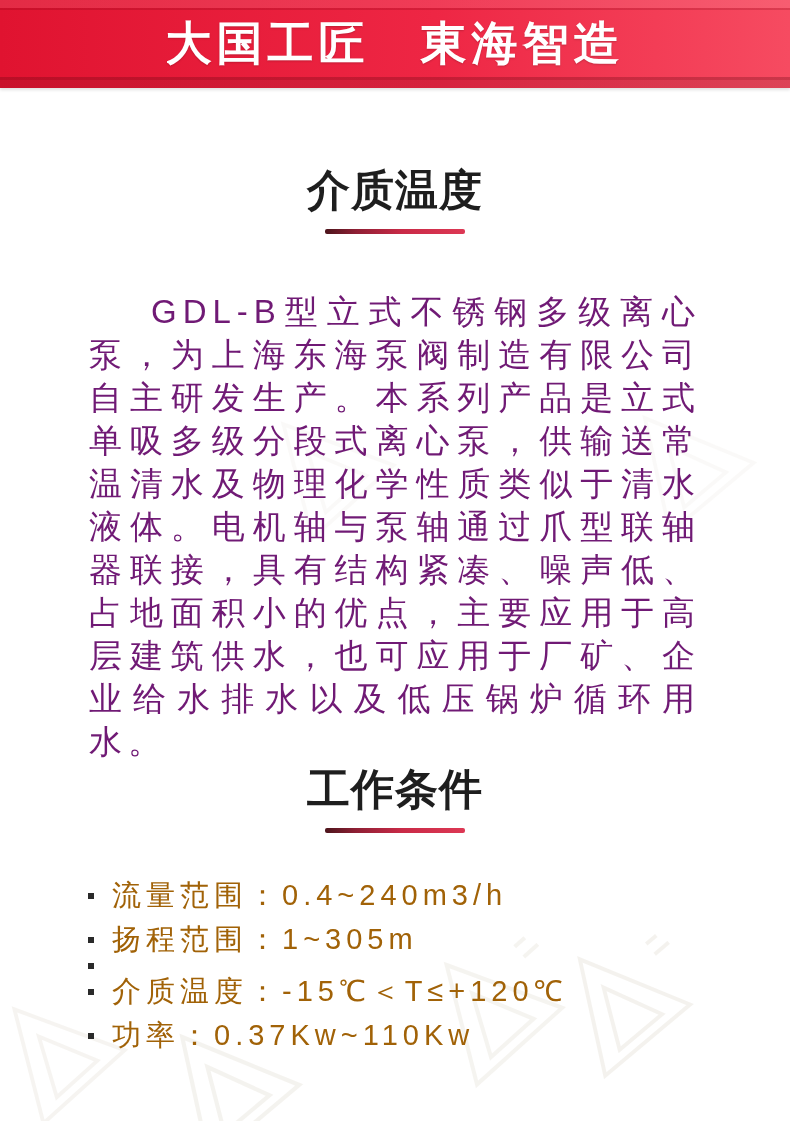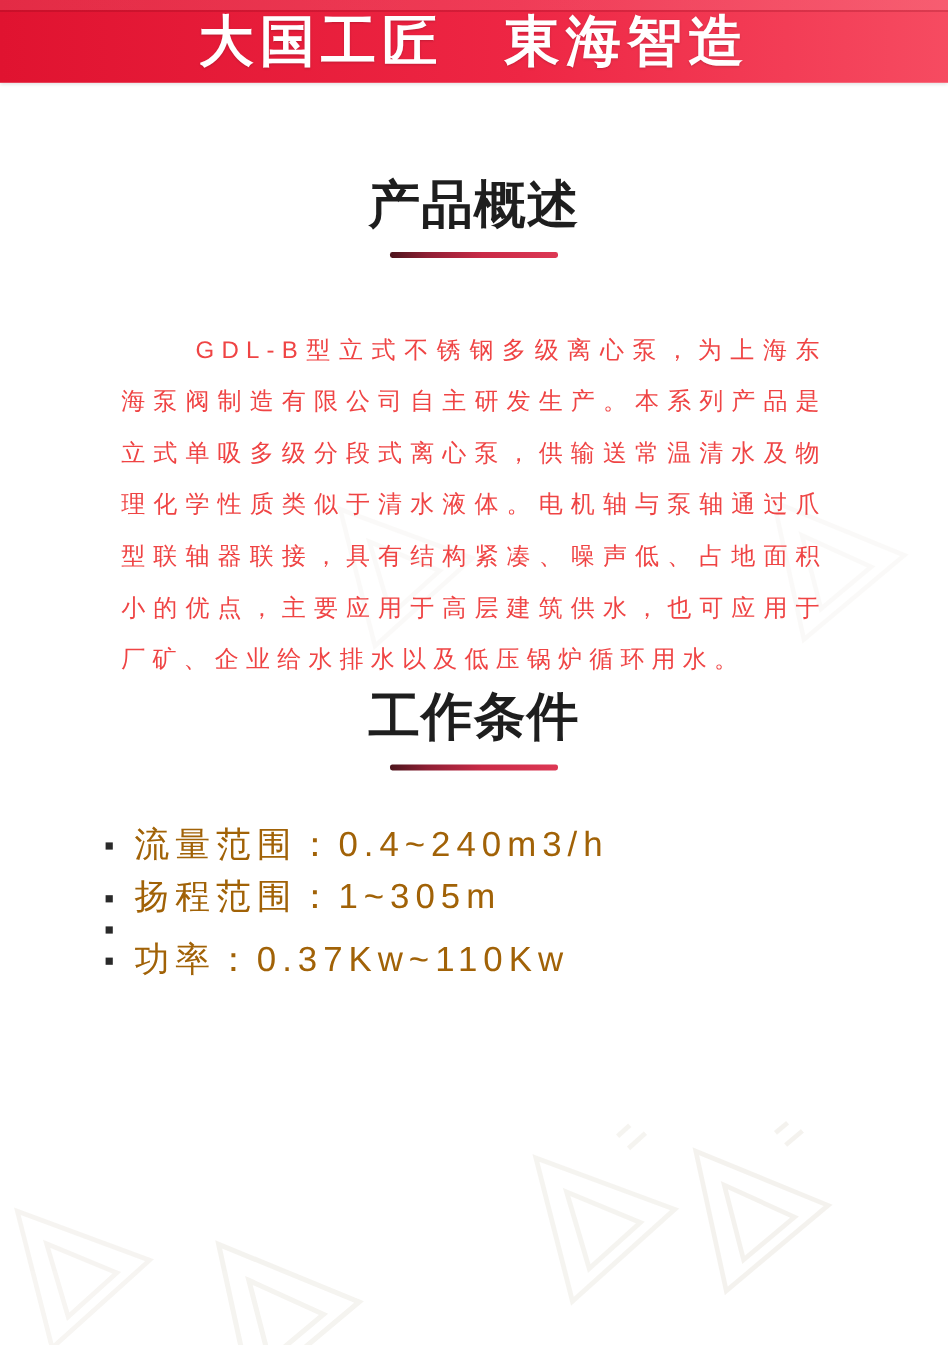--- a/index.html
+++ b/index.html
@@ -12,21 +12,21 @@
     position: relative;
     overflow: hidden;
     background: #ffffff;
     font-family: "Liberation Sans", sans-serif;
     -webkit-font-smoothing: antialiased;
   }
 
   
   .banner {
     position: relative;
-    height: 69px;
+    height: 88px;
     display: flex;
     align-items: center;
     justify-content: center;
     background:
       linear-gradient(180deg,
         rgba(255,255,255,0.10) 0px, rgba(255,255,255,0.10) 8px,
         rgba(120,0,18,0.22) 8px, rgba(120,0,18,0.22) 10px,
         rgba(255,255,255,0) 10px, rgba(255,255,255,0) 77px,
         rgba(90,0,12,0.28) 77px, rgba(90,0,12,0.28) 80px,
         rgba(0,0,0,0.10) 80px, rgba(0,0,0,0.10) 88px),
@@ -60,25 +60,25 @@
     margin: 13px auto 0;
     border-radius: 2px;
     background: linear-gradient(90deg, #4c151c 0%, #8e1f34 22%, #c92a47 55%, #dd3854 100%);
   }
 
   .overview-section { margin-top: 76px; position: relative; z-index: 1; }
   .work-section     { position: relative; z-index: 1; }
 
   
   .overview-paragraph {
-    margin: 56px 16px 0;
+    margin: 56px 4px 0;
     padding: 0 85px;
-    font-size: 20px;
+    font-size: 33px;
     line-height: 43px;
-    color: #ef4444;
+    color: #701a75;
     letter-spacing: 6px;
     text-align: justify;
     text-indent: 62px;
   }
 
   
   .cond-list {
     margin: 40px 0 0;
     padding: 0 40px 0 88px;
     list-style: none;
@@ -151,21 +151,21 @@
     <path d="M50 8 L92 88 L8 88 Z"></path>
       <path d="M50 36 L71 80 L29 80 Z"></path>
   </svg>
 </div>
 
 <header class="banner">
   <h1 class="banner-title">大国工匠　東海智造</h1>
 </header>
 
 <section class="overview-section">
-  <h2 class="section-title">产品概述</h2>
+  <h2 class="section-title">介质温度</h2>
   <div class="title-underline"></div>
   <p class="overview-paragraph">GDL-B型立式不锈钢多级离心泵，为上海东海泵阀制造有限公司自主研发生产。本系列产品是立式单吸多级分段式离心泵，供输送常温清水及物理化学性质类似于清水液体。电机轴与泵轴通过爪型联轴器联接，具有结构紧凑、噪声低、占地面积小的优点，主要应用于高层建筑供水，也可应用于厂矿、企业给水排水以及低压锅炉循环用水。</p>
 </section>
 
 <section class="work-section">
   <h2 class="section-title">工作条件</h2>
   <div class="title-underline"></div>
   <ul class="cond-list">
     <li class="cond-item">
       <span class="bullet-dot"></span>
@@ -173,16 +173,20 @@
     </li>
     <li class="cond-item">
       <span class="bullet-dot"></span>
       <span>扬程范围：1~305m</span>
     </li>
     <li class="cond-item">
       <span class="bullet-dot"></span>
     </li>
     <li class="cond-item">
       <span class="bullet-dot"></span>
+      <span>介质温度：-15℃＜T≤+120℃</span>
+    </li>
+    <li class="cond-item">
+      <span class="bullet-dot"></span>
       <span>功率：0.37Kw~110Kw</span>
     </li>
   </ul>
 </section>
 
 </body></html>

